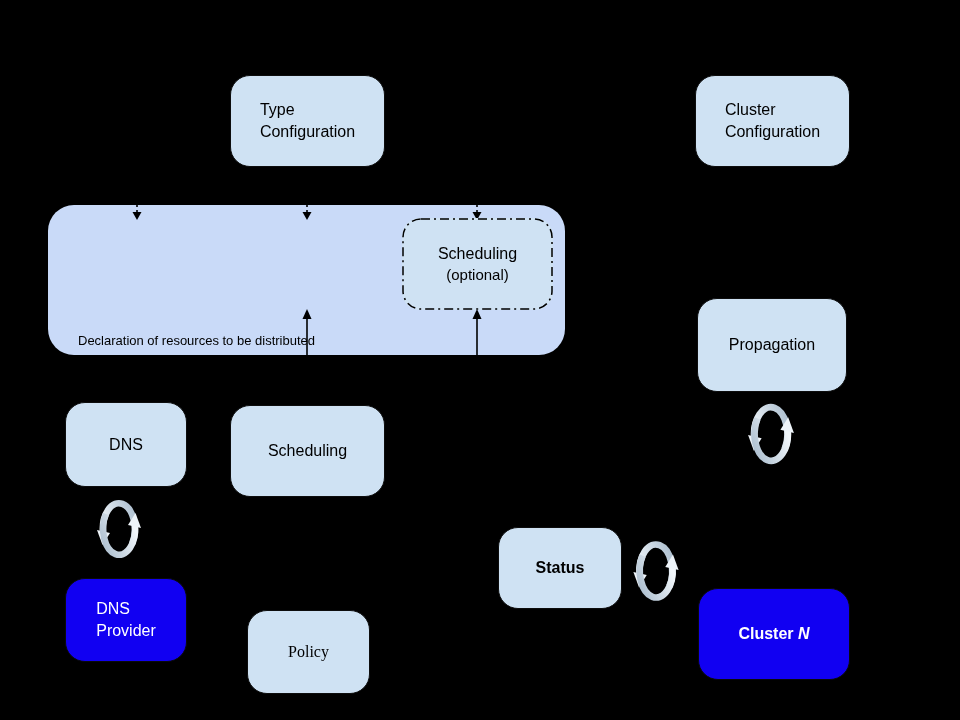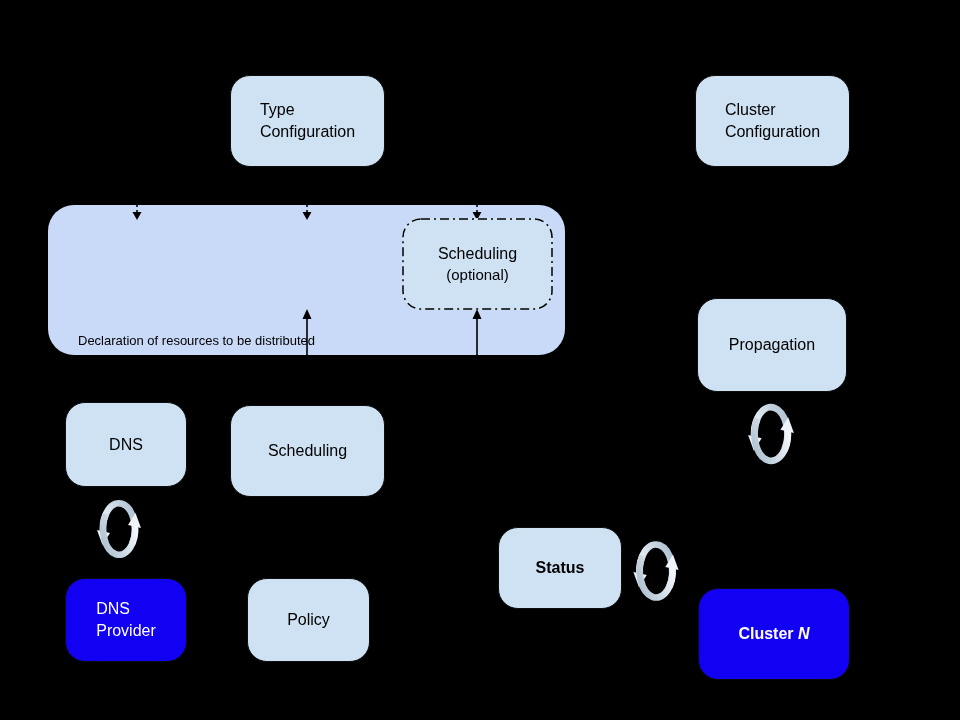--- a/index.html
+++ b/index.html
@@ -49,21 +49,21 @@
 
   
   #type-config     { left: 230px; top: 75px;  width: 153px; height: 90px; }
   #cluster-config  { left: 695px; top: 75px;  width: 153px; height: 90px; }
   #template        { left: 62px;  top: 218px; width: 152px; height: 92px; }
   #placement       { left: 232px; top: 218px; width: 151px; height: 92px; }
   #overrides       { left: 402px; top: 218px; width: 151px; height: 92px; border: none; }
   #dns             { left: 65px;  top: 402px; width: 120px; height: 83px; }
   #scheduling      { left: 230px; top: 405px; width: 153px; height: 90px; }
   #dns-provider    { left: 65px;  top: 578px; width: 120px; height: 82px; font-weight: normal; }
-  #policy          { left: 247px; top: 578px; width: 121px; height: 82px; }
+  #policy          { left: 247px; top: 610px; width: 121px; height: 82px; font-family: Liberation Serif, serif; }
   #status          { left: 498px; top: 527px; width: 122px; height: 80px; font-weight: bold; }
   #propagation     { left: 697px; top: 298px; width: 148px; height: 92px; }
   #cluster-1       { left: 698px; top: 483px; width: 150px; height: 90px; }
   #cluster-n       { left: 698px; top: 588px; width: 150px; height: 90px; }
   #cluster-n i     { font-style: italic; }
 
   .dashdot-border { position: absolute; inset: 0; width: 100%; height: 100%; pointer-events: none; }
 
   .arrows-overlay {
     position: absolute; inset: 0; width: 960px; height: 720px;

